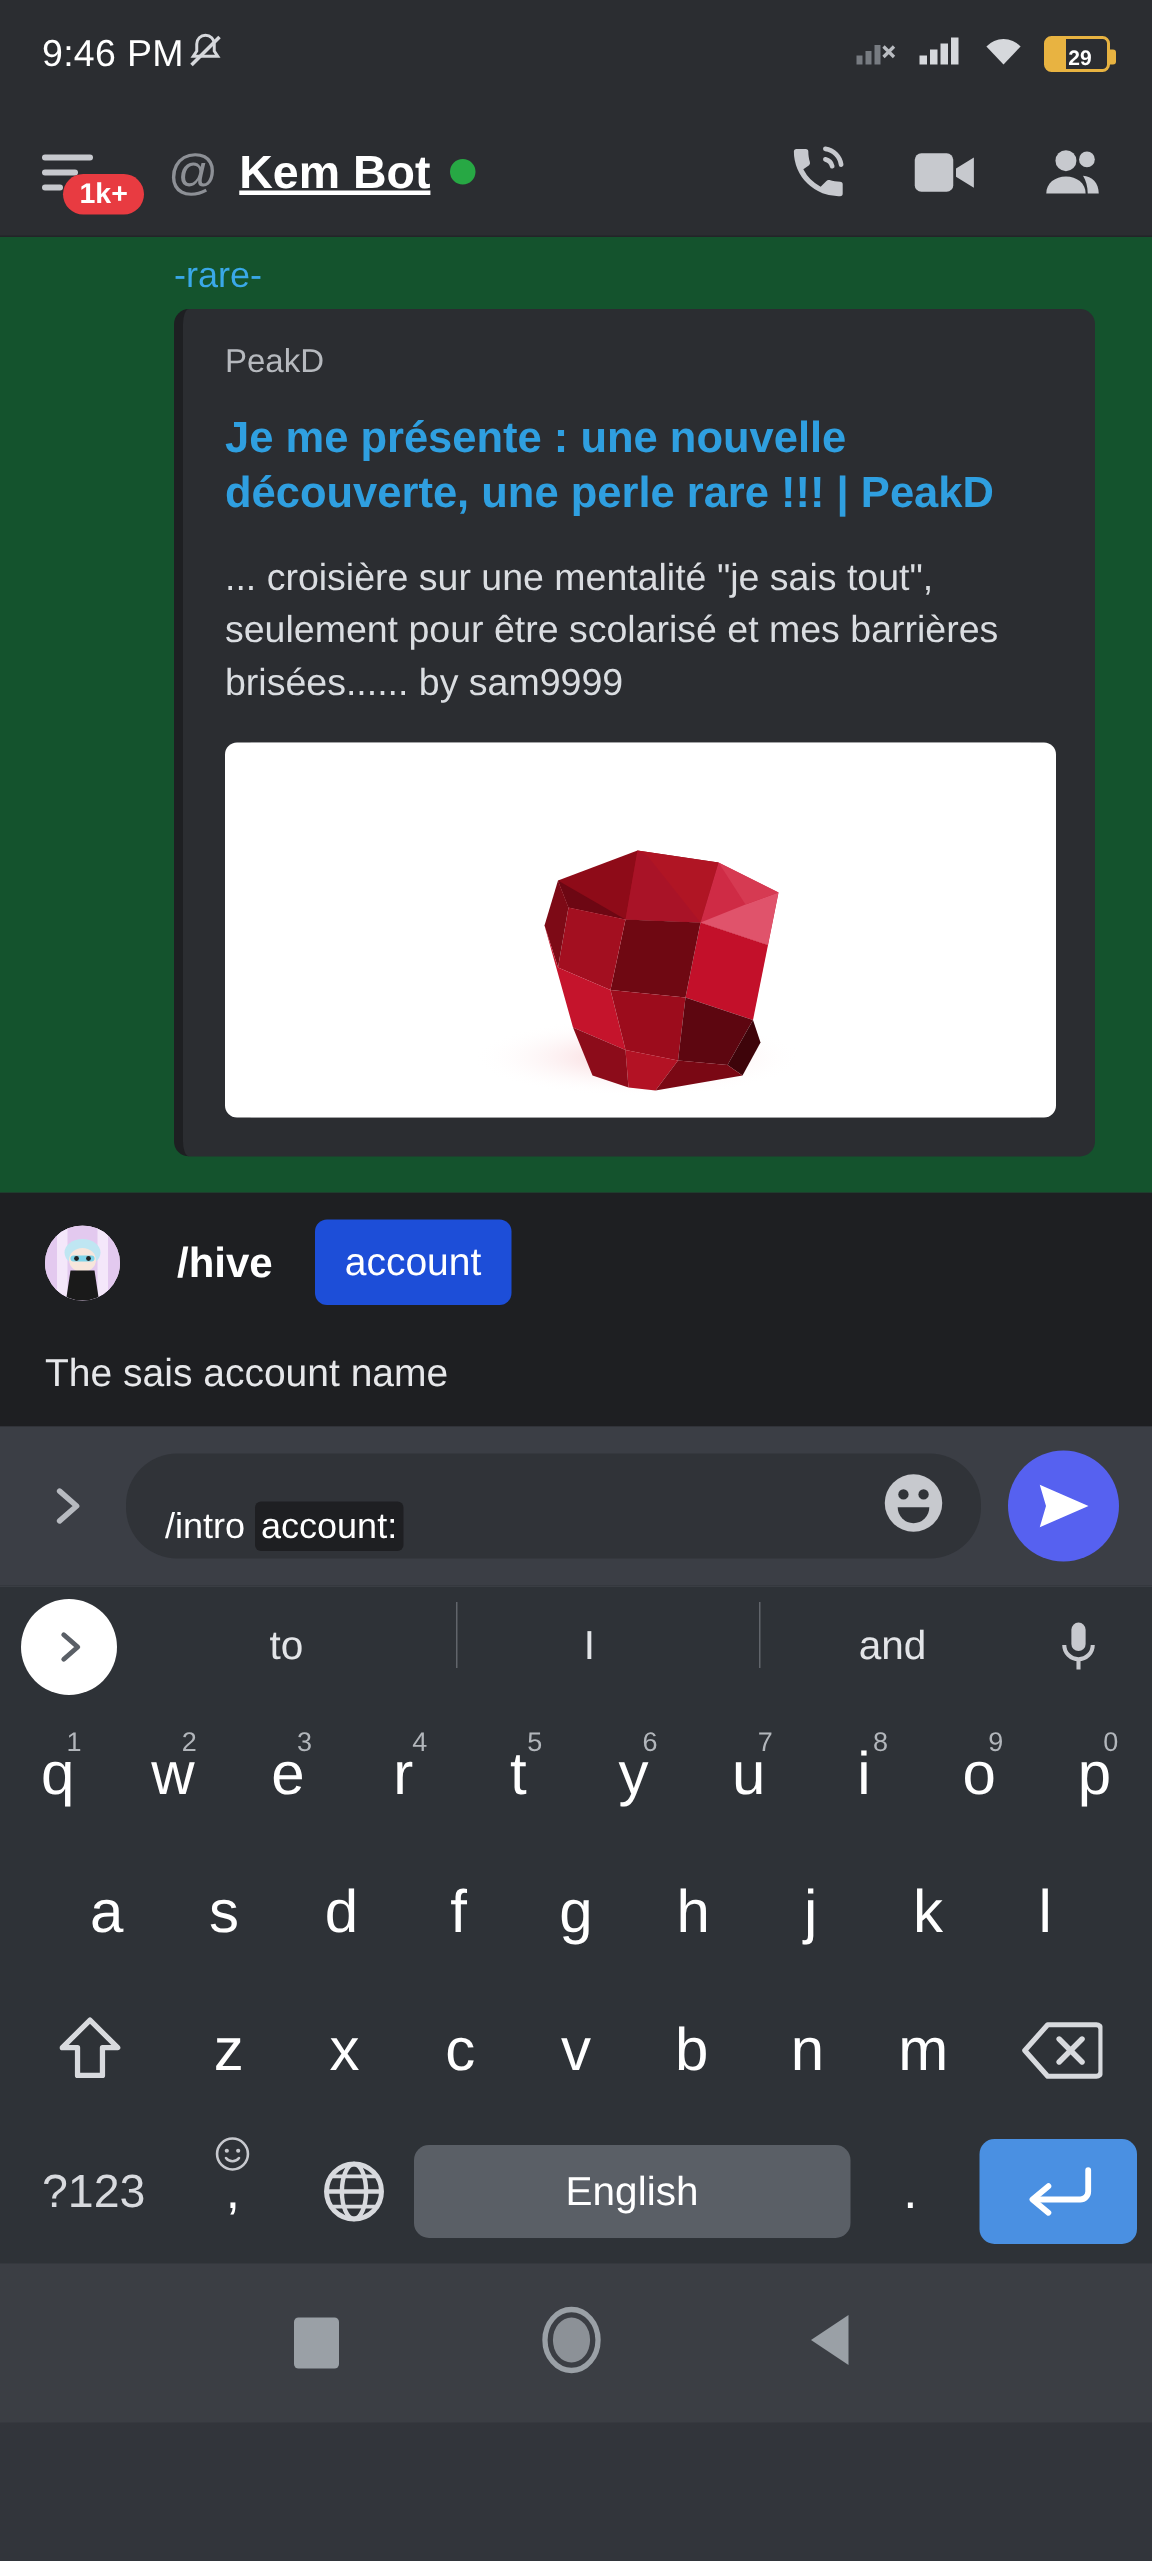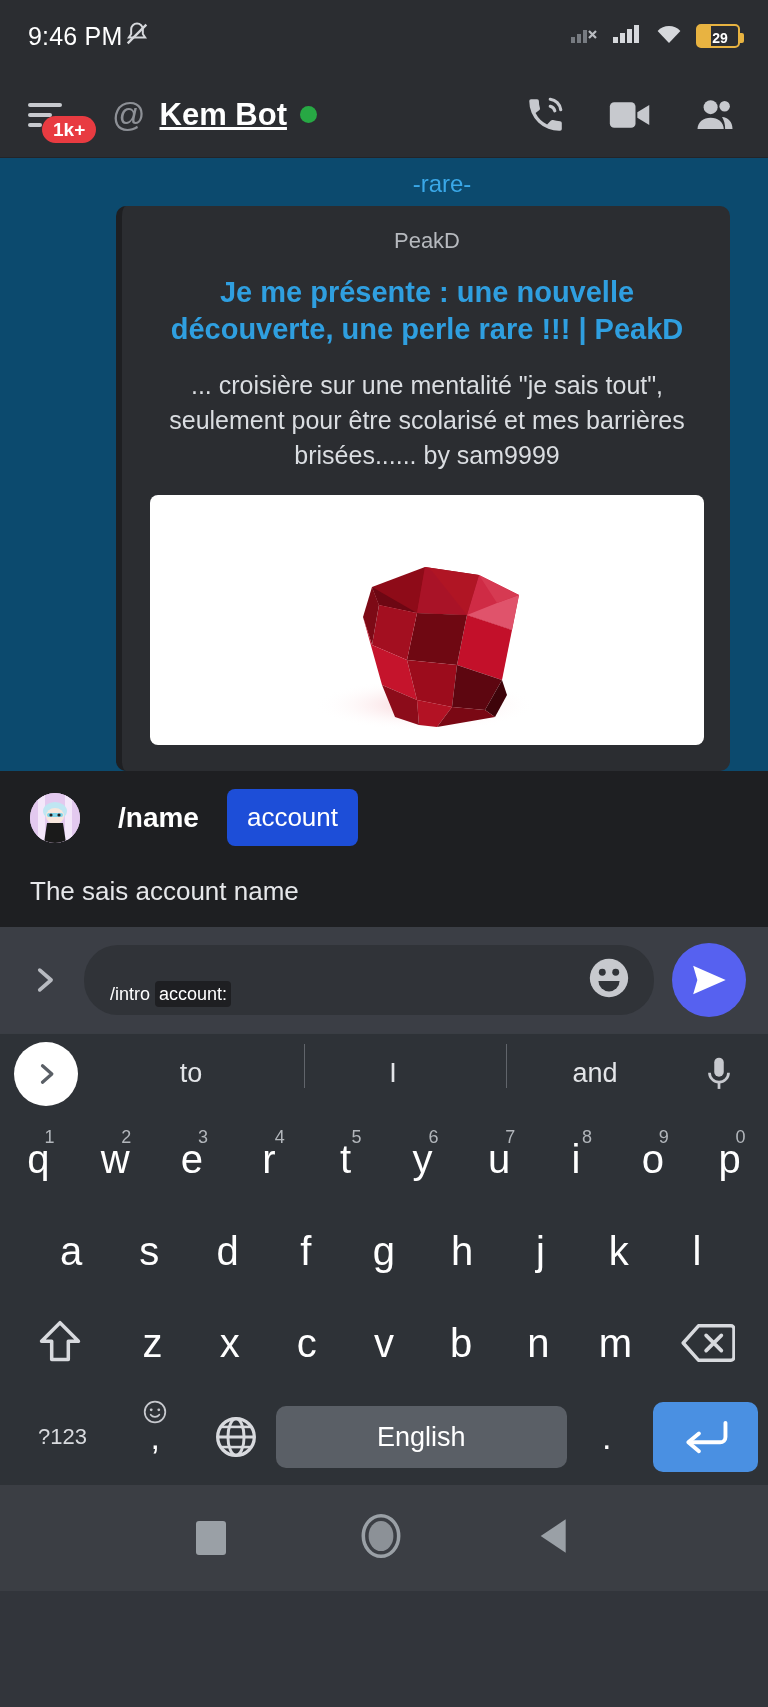--- a/index.html
+++ b/index.html
@@ -45,21 +45,21 @@
     font-size:19px;font-weight:bold;border-radius:18px;padding:3px 11px;line-height:1.15;
   }
   .at-icon{ color:#8d9096; font-size:33px; margin:0 4px 0 14px; line-height:1;}
   .chat-title{ color:#ffffff; font-size:31px; font-weight:bold; margin-left:10px; white-space:nowrap;text-decoration:underline;}
   .online-dot{ width:17px;height:17px;border-radius:50%;background:#27a844;margin-left:13px;}
   .hdr-spacer{ flex:1; }
   .hdr-icons{ display:flex; align-items:center; gap:42px; padding-right:8px;}
   .hdr-icons svg{ display:block; }
 
   
-  .chat{ background:#0c4a6e; padding:0 0 0 0; position:relative;text-align:center; }
+  .chat{ background:#14532d; padding:0 0 24px 0; position:relative; }
   .rare-line{ color:#3aa8e8; font-size:24px; padding:12px 0 8px 116px; }
 
   .embed-wrap{ padding:0 38px 0 116px; }
   .embed{
     background:#2b2d31; border-left:6px solid #1e1f22;
     border-radius:10px; padding:22px 26px 26px 28px;
   }
   .embed-provider{ color:#b6b9be; font-size:22px; margin-bottom:20px;}
   .embed-title{ color:#2f9fe0; font-size:29px; font-weight:bold; line-height:1.28; margin-bottom:20px;}
   .embed-desc{ color:#dadde1; font-size:25px; line-height:1.4; margin-bottom:22px;}
@@ -85,21 +85,21 @@
   
   .composer{
     background:#3b3e45; display:flex; align-items:center;
     padding:16px 22px; gap:18px;
   }
   .chev-btn{ width:44px; display:flex;align-items:center;justify-content:center;}
   .input-pill{
     flex:1; background:#303338; border-radius:34px; height:70px;
     display:flex; align-items:center; padding:0 22px 0 26px;
   }
-  .input-text{ color:#ffffff; font-size:18px; flex:1; white-space:nowrap;margin-top:28px;}
+  .input-text{ color:#ffffff; font-size:24px; flex:1; white-space:nowrap;margin-top:28px;}
   .input-text .hl{ background:#1e1f22; padding:3px 4px; border-radius:4px;}
   .send-btn{
     width:74px;height:74px;border-radius:50%;background:#5661f0;
     display:flex;align-items:center;justify-content:center;flex:0 0 auto;
   }
 
   
   .kb{ background:#2e3237; }
   .kb-sugg{
     height:80px; display:flex; align-items:center; background:#2e3237;
@@ -126,21 +126,21 @@
     color:#ffffff; font-size:40px; position:relative; height:100%;
   }
   .key sup{
     position:absolute; top:14px; left:50%; margin-left:6px;
     font-size:18px; color:#b2b6bb; font-weight:normal;
   }
   .row2{ padding:0 32px; }
   .row3{ padding:0 6px; }
   .key-wide{ flex:1.4; }
   .row4{ padding:0 10px; height:96px; }
-  .k-sym{ flex:1.3; color:#d8dade; font-size:22px; }
+  .k-sym{ flex:1.3; color:#d8dade; font-size:31px; }
   .k-comma{ flex:1; position:relative; color:#ffffff; font-size:34px;}
   .k-comma .emoji-top{ position:absolute; top:10px; left:50%; transform:translateX(-50%); font-size:0;}
   .k-globe{ flex:1; }
   .k-space{
     flex:3.6; height:62px; background:#5a5f66; border-radius:10px;
     display:flex; align-items:center; justify-content:center;
     color:#ffffff; font-size:27px;
   }
   .k-dot{ flex:1; color:#ffffff; font-size:34px;}
   .k-enter{
@@ -285,21 +285,21 @@
         <rect x="8" y="0" width="7" height="50" fill="#f4e7fa"></rect>
         <rect x="35" y="0" width="7" height="50" fill="#f4e7fa"></rect>
         <ellipse cx="25" cy="18" rx="12" ry="9" fill="#bfe6f2"></ellipse>
         <ellipse cx="25" cy="23" rx="9" ry="8" fill="#f7e6dc"></ellipse>
         <rect x="17" y="20" width="16" height="4" rx="2" fill="#7fd4e8"></rect>
         <path d="M17 30 h16 l3 20 h-22 z" fill="#1a1a1a"></path>
         <circle cx="21" cy="22" r="1.6" fill="#222"></circle>
           <circle cx="29" cy="22" r="1.6" fill="#222"></circle>
       </svg>
     </div>
-    <span class="cmd-name"><span>/</span><span>name</span></span>
+    <span class="cmd-name"><span>/</span><span>hive</span></span>
     <span class="cmd-chip">account</span>
   </div>
   <div class="cmd-desc">The sais account name</div>
 </div>
 
 <div class="composer">
   <span class="chev-btn">
     <svg width="34" height="34" viewBox="0 0 24 24">
         <path d="M9 5 l8 7 -8 7" fill="none" stroke="#b7bac0" stroke-width="2.6" stroke-linecap="round" stroke-linejoin="round"></path>
       </svg>

